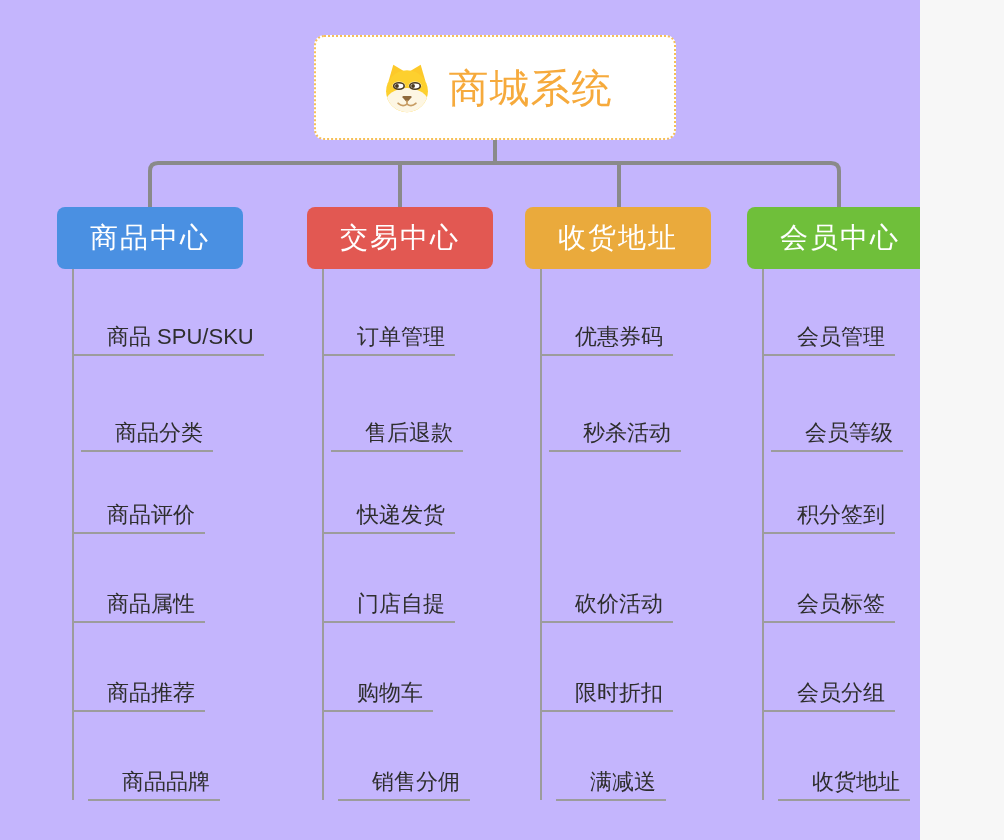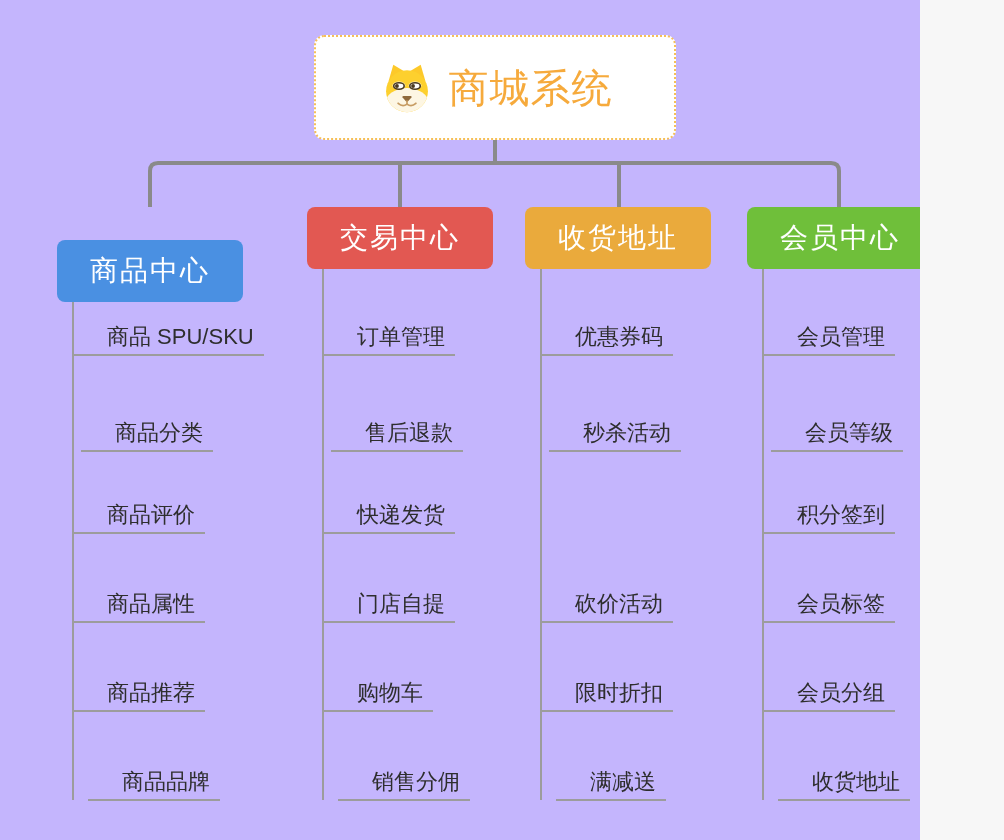--- a/index.html
+++ b/index.html
@@ -91,21 +91,21 @@
       <ellipse cx="46" cy="33.5" rx="6.5" ry="4" fill="#ffffff" stroke="#4a3a20" stroke-width="2"></ellipse>
       <circle cx="23.5" cy="33.5" r="2.4" fill="#4a3a20"></circle>
       <circle cx="43.5" cy="33.5" r="2.4" fill="#4a3a20"></circle>
       <path d="M31.5,46 h9 a1.2,1.2 0 0 1 1,1.8 l-4.2,4.6 a1.8,1.8 0 0 1 -2.6,0 l-4.2,-4.6 a1.2,1.2 0 0 1 1,-1.8 z" fill="#8f6a3c"></path>
       <path d="M36,52 v3.5" stroke="#c79c62" stroke-width="2" fill="none" stroke-linecap="round"></path>
       <path d="M25,55 q5.5,5 11,1 q5.5,4 11,-1" stroke="#c79c62" stroke-width="2.2" fill="none" stroke-linecap="round"></path>
     </svg>
     <span class="root-title">商城系统</span>
   </div>
 
-  <div class="branch-node bx0" style="background: rgb(74, 144, 226); margin-top: 33px;">
+  <div class="branch-node bx0" style="background: rgb(74, 144, 226);">
     <span>商品中心</span>
   </div>
   <div class="branch-node bx1" style="background: rgb(226, 88, 82);">
     <span>交易中心</span>
   </div>
   <div class="branch-node bx2" style="background: rgb(234, 170, 60);">
     <span>收货地址</span>
   </div>
   <div class="branch-node bx3" style="background: rgb(111, 191, 58);">
     <span>会员中心</span>

